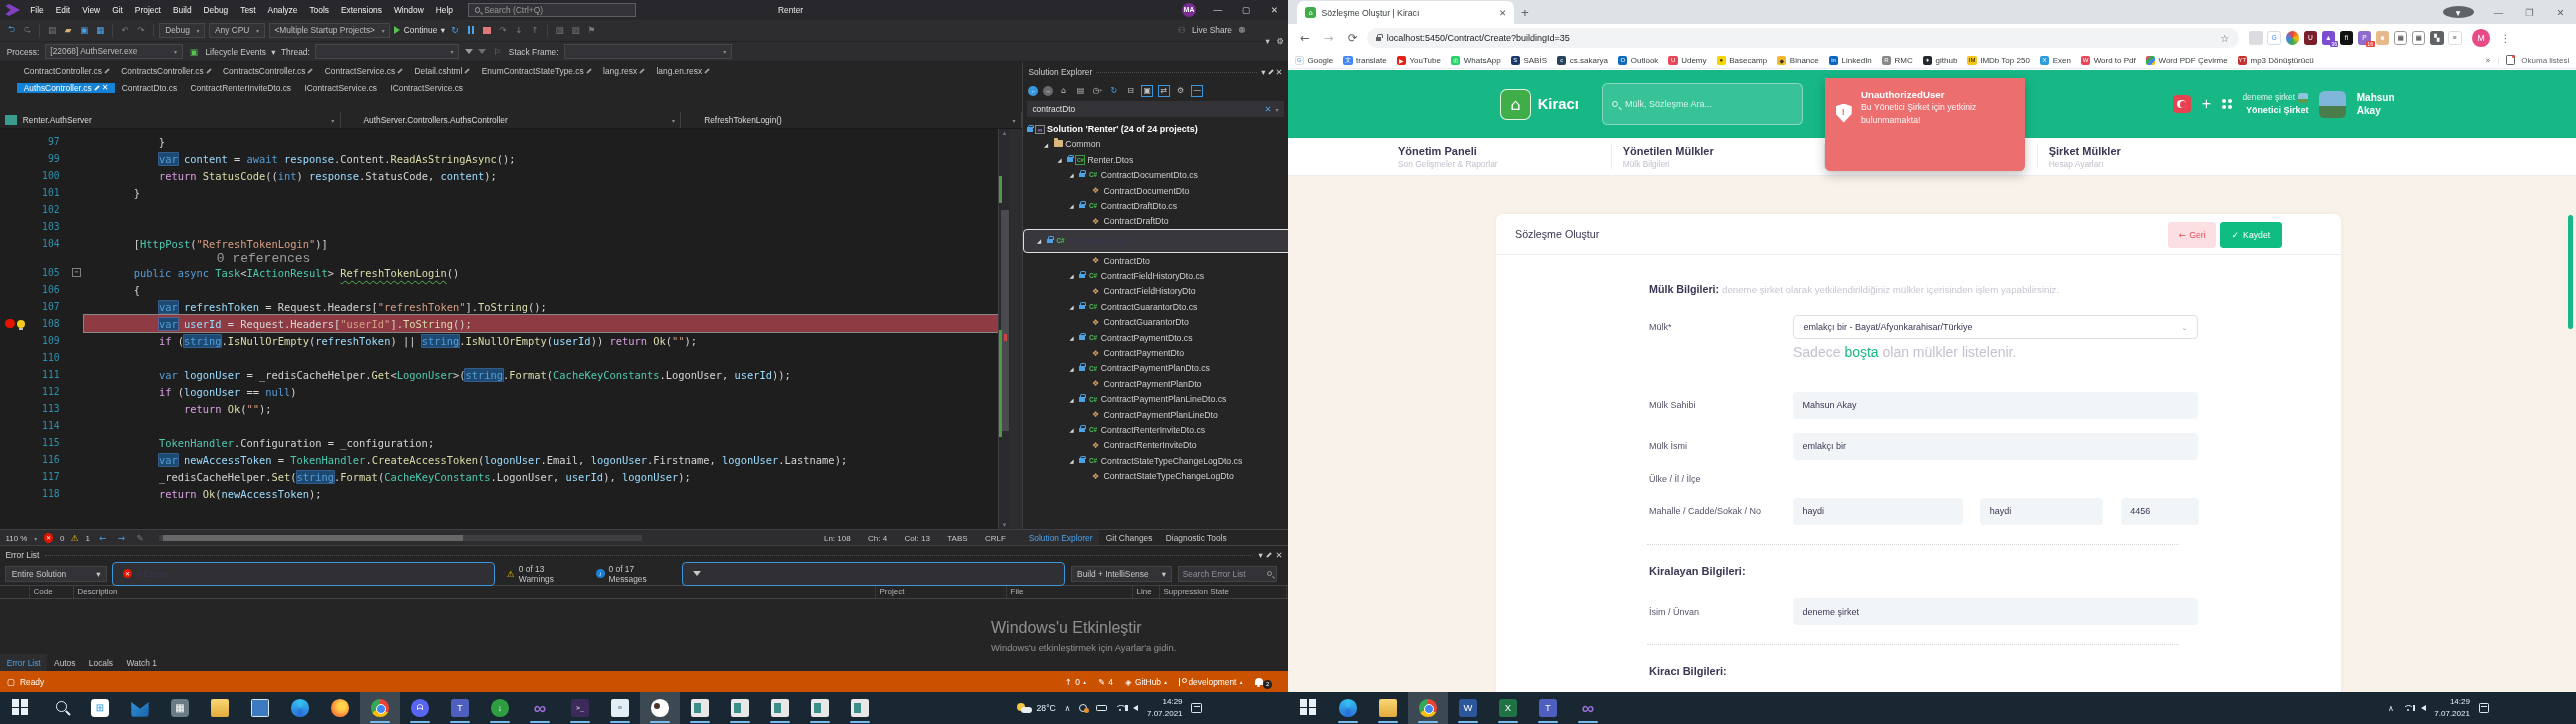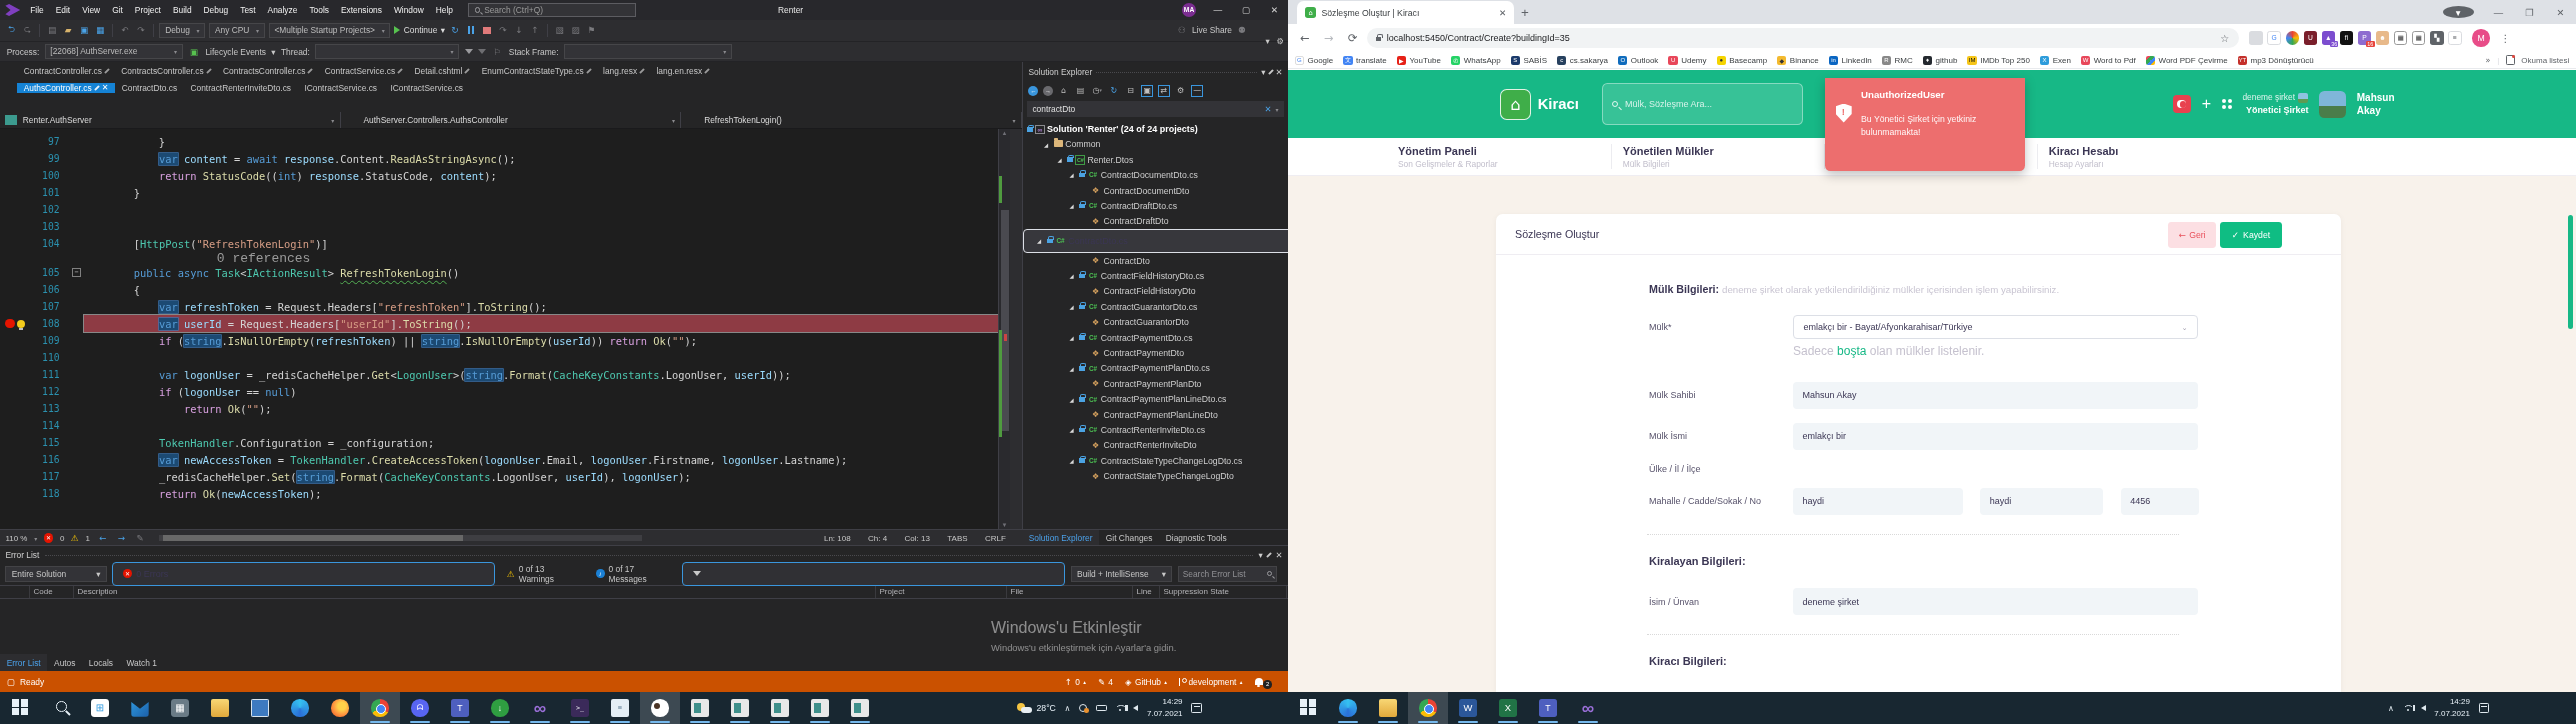--- a/index.html
+++ b/index.html
@@ -199,21 +199,21 @@
   .company-block{text-align:right;color:#fff;line-height:1.4}
   .company-line{font-size:8.4px;color:rgba(255,255,255,.85);display:flex;align-items:center;gap:3.4px;justify-content:flex-end}
   .company-thumb{width:10px;height:10px;border-radius:2px;background:linear-gradient(#8fc3e0 55%,#5d9b53 55%)}
   .role-line{font-size:9px;font-weight:bold}
   .hdr-avatar{width:27px;height:27px;border-radius:5.4px;background:linear-gradient(#7fb6d9 55%,#4a7d4a 55%)}
   .hdr-name{color:#fff;font-size:10px;font-weight:bold;width:52px;line-height:1.3}
 
   .app-toast{position:absolute;left:537px;top:78px;width:200px;height:93px;background:#ed6e6e;border-radius:0 0 5.4px 5.4px;box-shadow:0 4px 10.7px rgba(0,0,0,.25);color:#fff;padding:10.7px 9.4px 0 36px;z-index:50}
   .toast-shield{position:absolute;left:10.7px;top:25.5px;width:16px;height:19px;background:#fff;clip-path:polygon(50% 0,100% 15%,100% 55%,50% 100%,0 55%,0 15%)}
   .toast-shield::after{content:"!";position:absolute;left:6px;top:2.7px;color:#ed6e6e;font-weight:bold;font-size:9.4px}
-  .toast-title{font-size:9.7px;font-weight:bold;margin-bottom:13px}
+  .toast-title{font-size:9.7px;font-weight:bold;margin-bottom:1px}
   .toast-msg{font-size:8.7px;line-height:1.55;color:rgba(255,255,255,.95)}
 
   .app-nav{position:absolute;left:0;top:138px;right:0;height:38px;background:#fff;border-bottom:0.7px solid #efedf2;display:flex;align-items:center;padding-left:110px}
   .nav-item{width:213px;padding-top:1.3px}
   .nav-item + .nav-item{border-left:0.7px solid #ececf0;padding-left:10.7px}
   .nav-title{font-size:11px;font-weight:600;color:#3b3654}
   .nav-sub{font-size:8.4px;color:#c2bfcc;margin-top:2.7px}
 
   .card{position:absolute;left:208px;top:214px;width:845px;height:478px;background:#fff;border-radius:6.7px 6.7px 0 0;box-shadow:0 1.3px 6.7px rgba(0,0,0,.05)}
   .card-head{height:41px;border-bottom:0.7px solid #efedf2;display:flex;align-items:center;padding:0 19px;position:relative}
@@ -224,21 +224,21 @@
   .sec-head{font-size:10.7px;color:#3b3654;margin-bottom:20px}
   .sec-head b{font-weight:bold}
   .sec-desc{color:#c9c5d2;font-weight:normal;font-size:9.7px}
   .frow{display:flex;align-items:center;margin-bottom:14px}
   .flabel{width:144px;flex:none;font-size:9px;color:#57526b}
   .finputs{display:flex;gap:17.4px}
   .inp{height:27px;border:none;border-radius:4px;background:#f1f5f8;color:#3b3654;font-size:9px;padding:0 9.4px;font-family:"Liberation Sans",sans-serif}
   .w-full{width:405px}.w-third{width:123px}.w-wide{width:170px}.w-small{width:78px}
   .sel{width:405px;height:24px;border:0.7px solid #dcdfe6;border-radius:4px;background:#fff;color:#3b3654;font-size:9px;display:flex;align-items:center;padding:0 9.4px}
   .sel .chev{margin-left:auto;color:#9a97a8;font-size:7.4px}
-  .helper{font-size:12px;color:#c5c1ce;margin:-9.4px 0 24px 144px}
+  .helper{font-size:14px;color:#c5c1ce;margin:-9.4px 0 32px 144px}
   .helper .em{color:#17b886}
   .dotline{border-top:0.7px dotted #d9d9d9;width:532px;margin:19px 0 20px -2px}
   .sec2-head{font-size:11px;font-weight:bold;color:#3b3654;margin-bottom:21.5px}
   .pg-scroll{position:absolute;left:1280px;top:215px;width:5.4px;height:114px;border-radius:2.7px;background:#17b886}
 
   
   #tbx{position:absolute;left:0;top:692px;width:2576px;height:32px;background:#182731;display:flex}
   .tile{width:40px;height:32px;display:flex;align-items:center;justify-content:center;position:relative;flex:none}
   .tile.run::after{content:"";position:absolute;bottom:1.3px;left:10px;right:10px;height:2px;background:#76b9ed;border-radius:1.3px}
   .tile.active{background:rgba(255,255,255,.16)}
@@ -1225,21 +1225,21 @@
         <div class="nav-title">Yönetilen Mülkler</div>
         <div class="nav-sub">Mülk Bilgileri</div>
       </div>
 
       <div class="nav-item">
         <div class="nav-title">Sözleşmeler</div>
         <div class="nav-sub">Sözleşmeler &amp; Ödeme</div>
       </div>
 
       <div class="nav-item">
-        <div class="nav-title">Kiracı Hesabı</div>
+        <div class="nav-title">Şirket Mülkler</div>
         <div class="nav-sub">Hesap Ayarları</div>
       </div>
     </div>
 
   <div class="card">
     <div class="card-head">
       <span class="card-title">Sözleşme Oluştur</span>
       <span class="btn-geri">
           <span class="g">←</span>
           <span>Geri</span>

